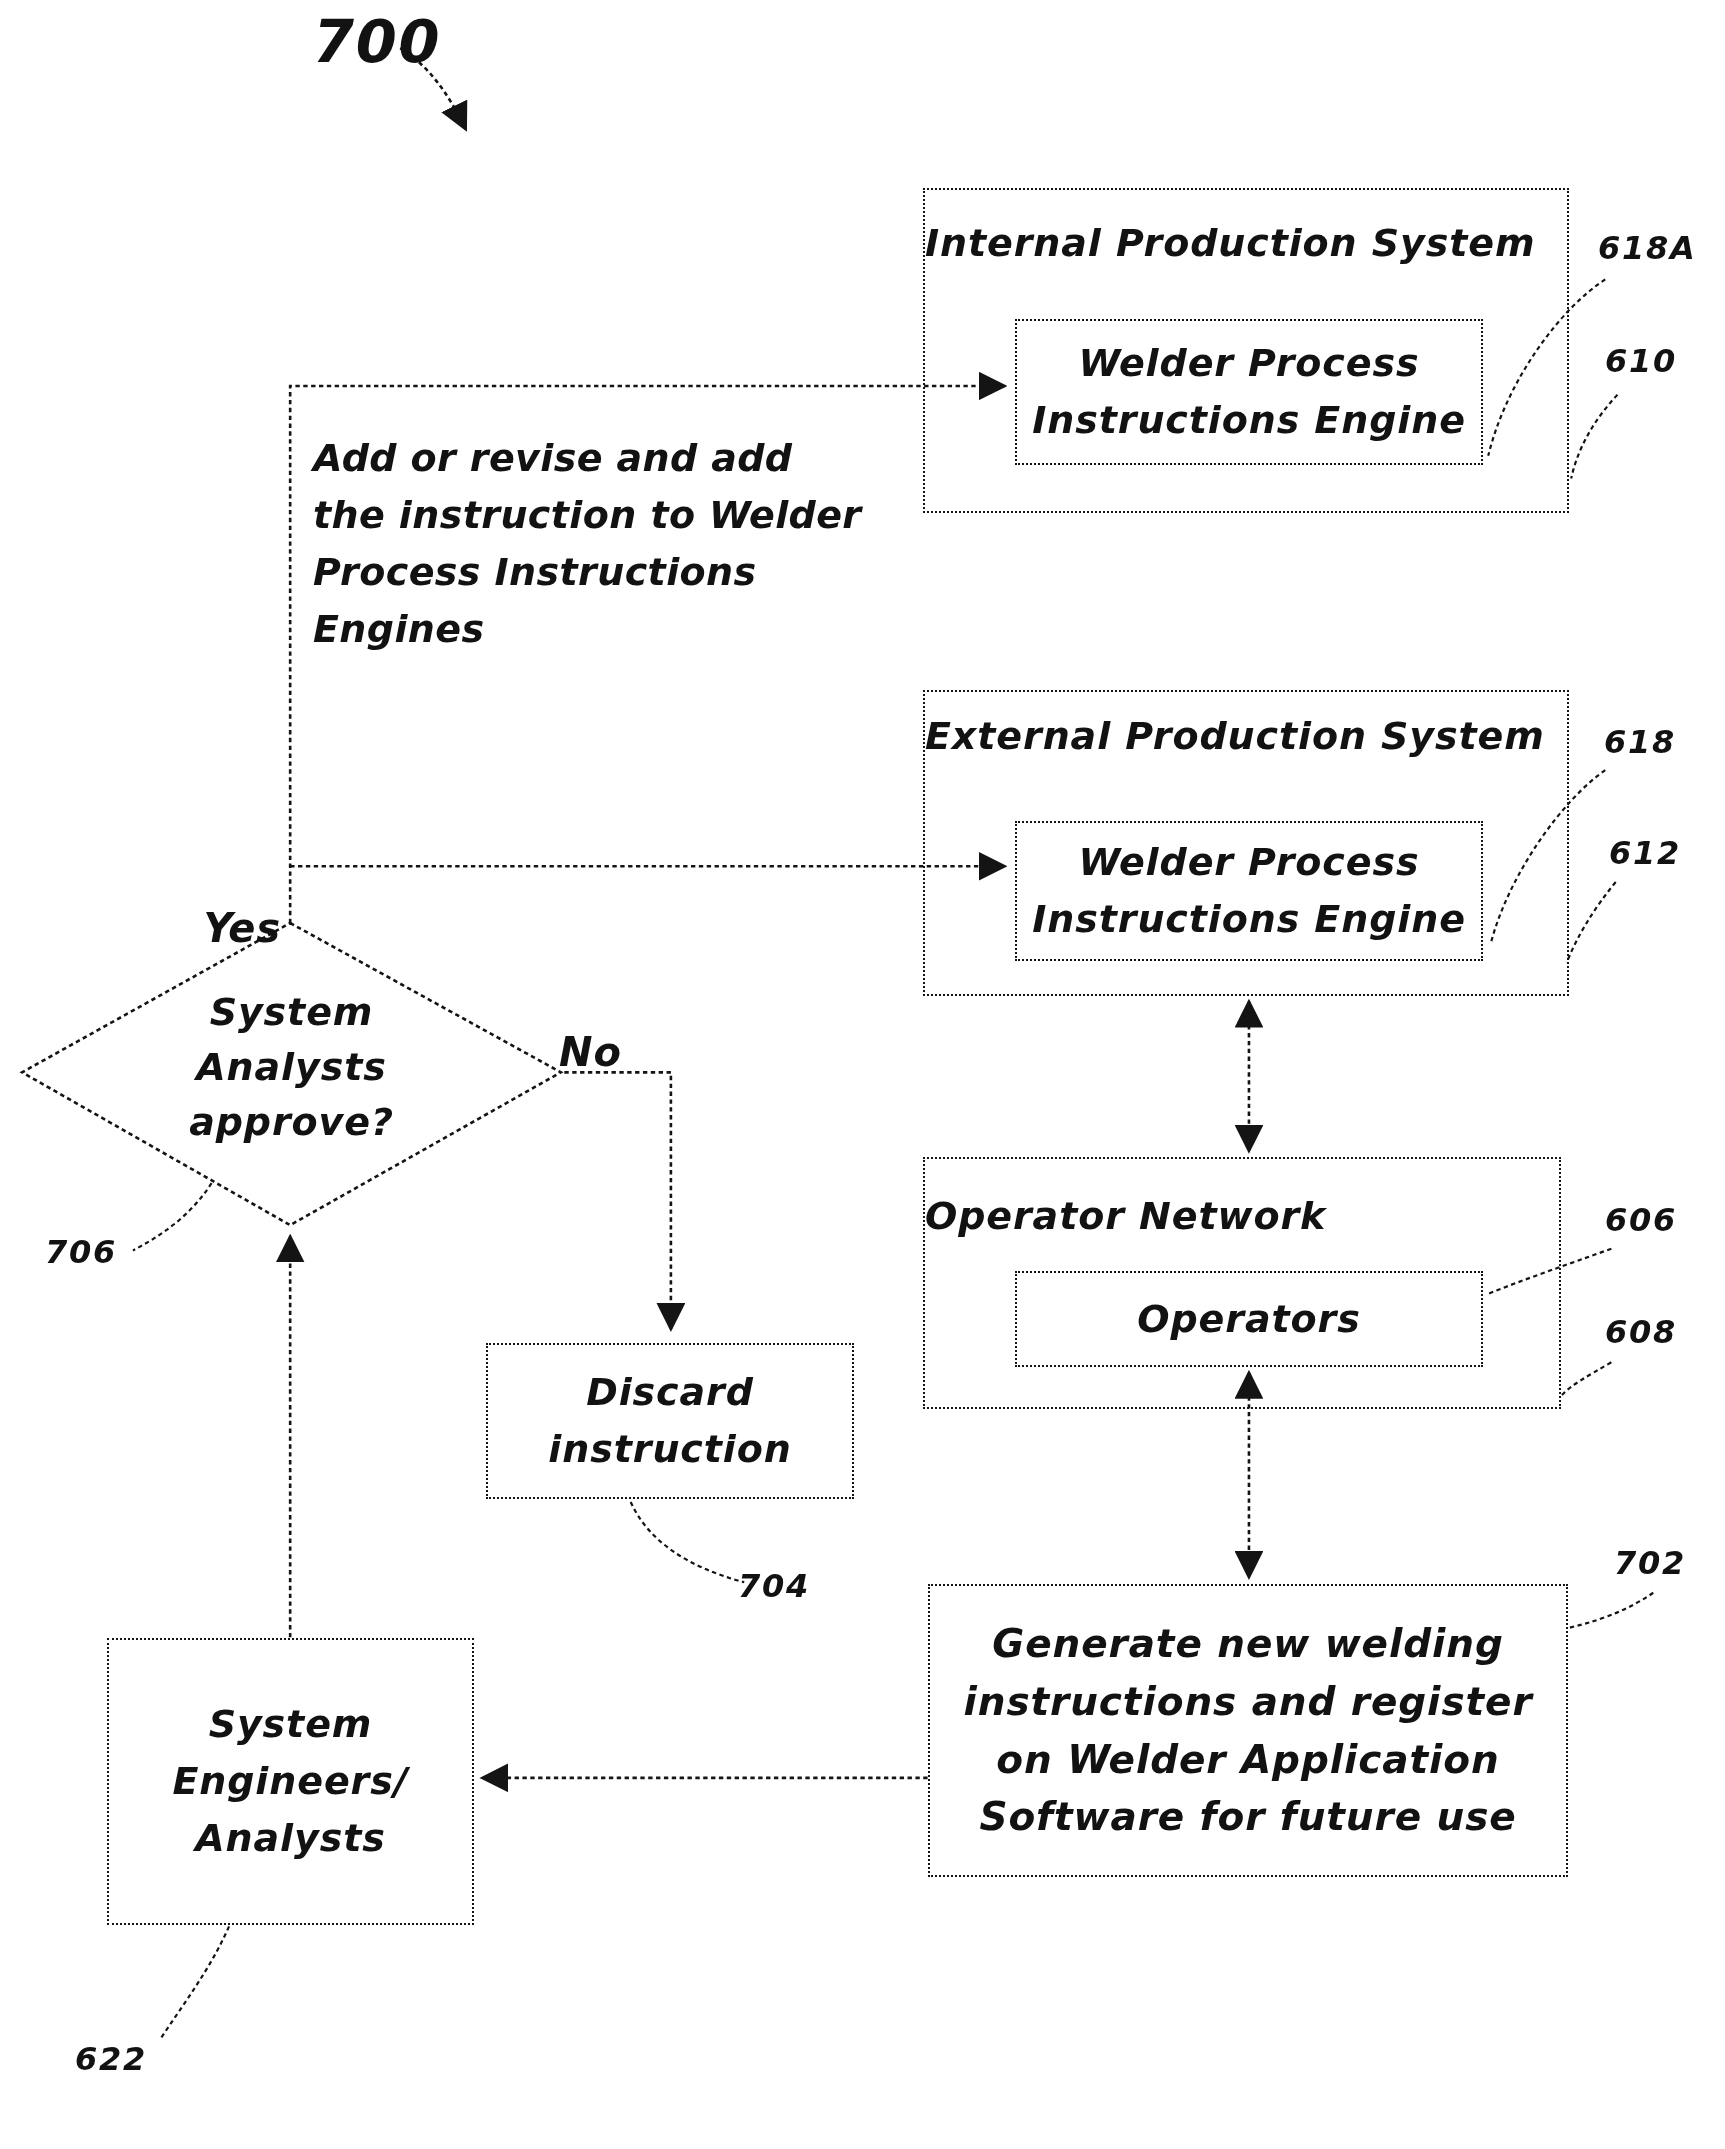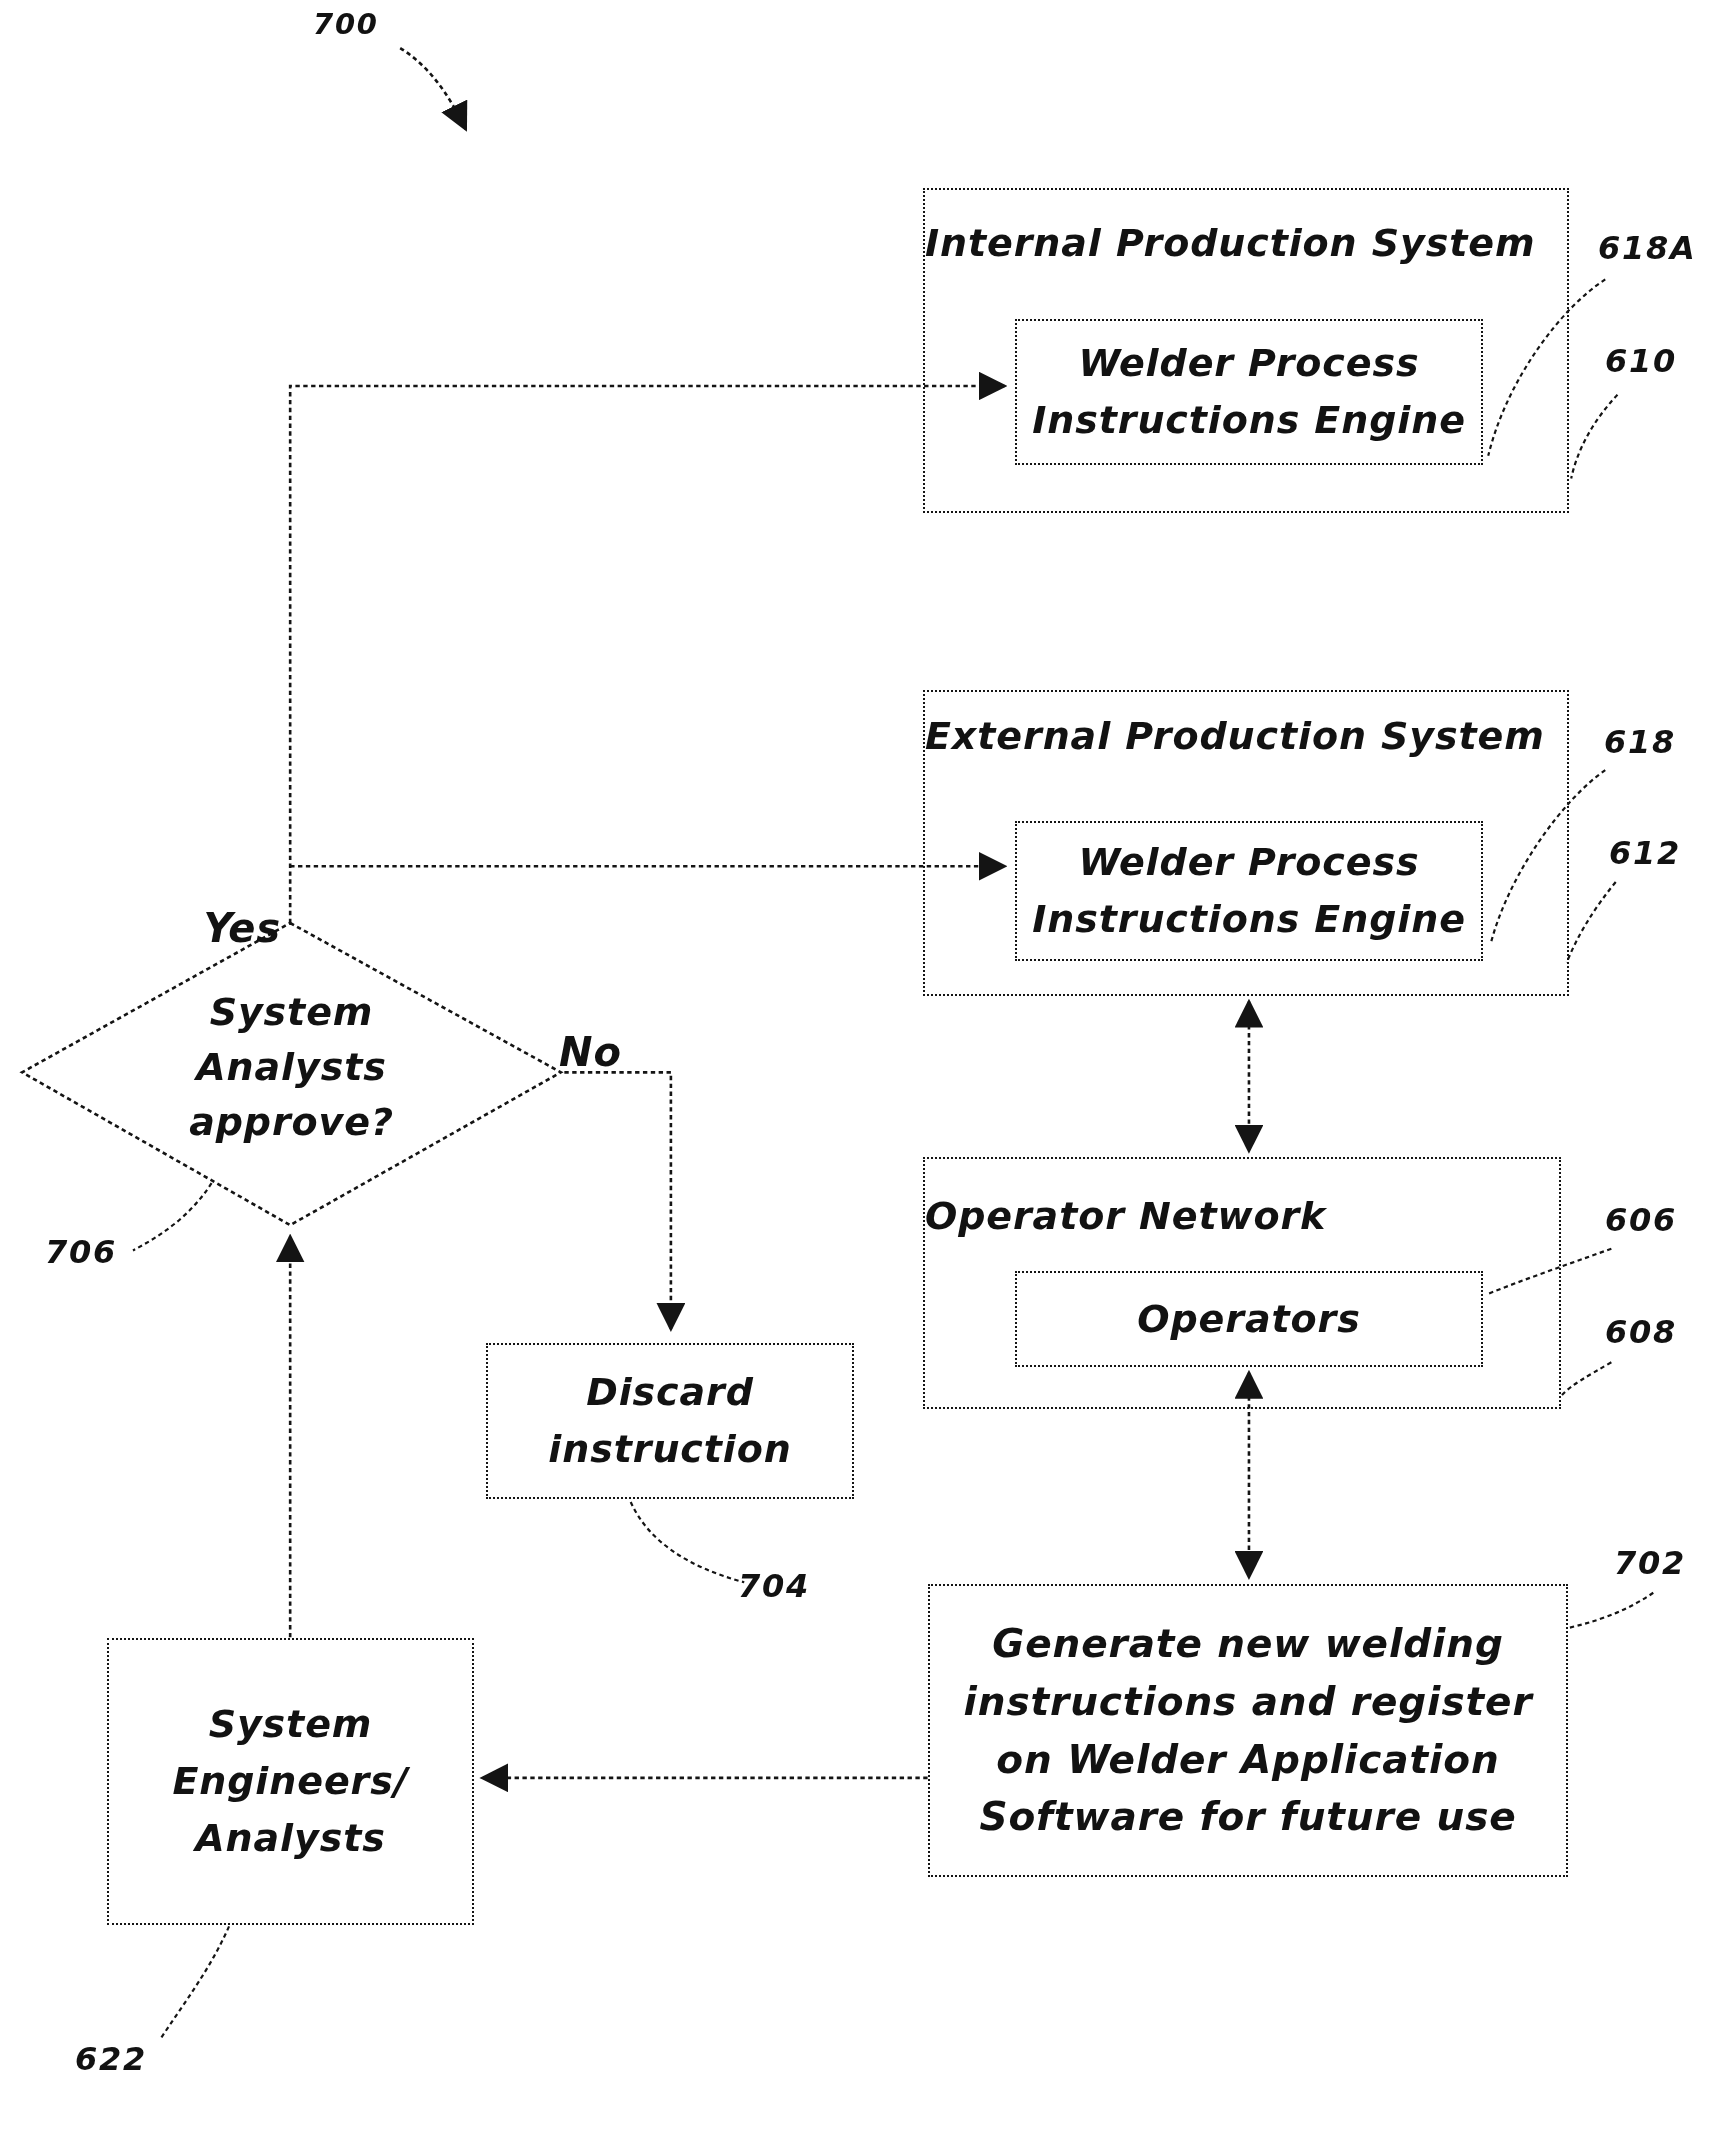--- a/index.html
+++ b/index.html
@@ -120,22 +120,26 @@
     <path d="M 242 1355 C 218 1392 186 1414 152 1432" fill="none" stroke="#141414" stroke-width="2.5" stroke-dasharray="5 4"></path>
     <path d="M 262 2206 C 242 2252 212 2292 184 2334" fill="none" stroke="#141414" stroke-width="2.5" stroke-dasharray="5 4"></path>
   </svg>
 
   <div class="diamond-text">System
 Analysts
 approve?</div>
   <div class="branch-label" style="left:194px;top:878px;width:87px;text-align:right;margin-top:27px;">Yes</div>
   <div class="branch-label" style="left:559px;top:1029px;">No</div>
 
+  <div class="note" style="left:313px;top:430px;width:751px;">Add or revise and add
+the instruction to Welder
+Process Instructions
+Engines</div>
 
-  <span class="ref" style="left:313px;top:7px;font-size:29px;">700</span>
+  <span class="ref" style="left:313px;top:7px;font-size:59px;">700</span>
   <span class="ref" style="left:1598px;top:229px;">618A</span>
   <span class="ref" style="left:1605px;top:342px;">610</span>
   <span class="ref" style="left:1604px;top:723px;">618</span>
   <span class="ref" style="left:1609px;top:834px;">612</span>
   <span class="ref" style="left:1605px;top:1201px;">606</span>
   <span class="ref" style="left:1605px;top:1313px;">608</span>
   <span class="ref" style="left:1614px;top:1544px;">702</span>
   <span class="ref" style="left:738px;top:1567px;">704</span>
   <span class="ref" style="left:45px;top:1233px;">706</span>
   <span class="ref" style="left:75px;top:2040px;">622</span>

